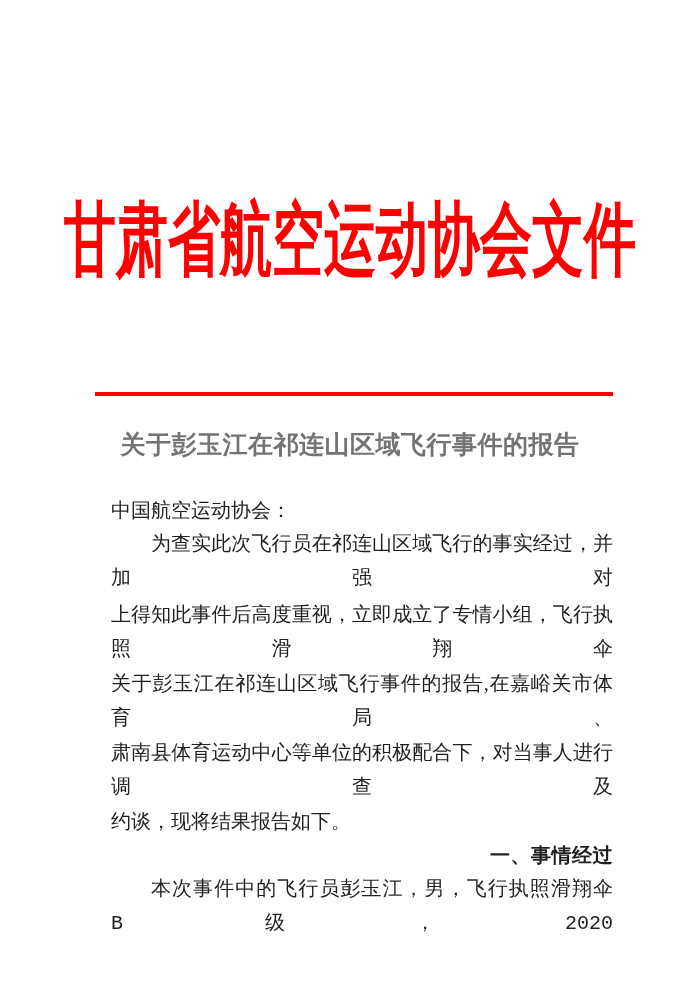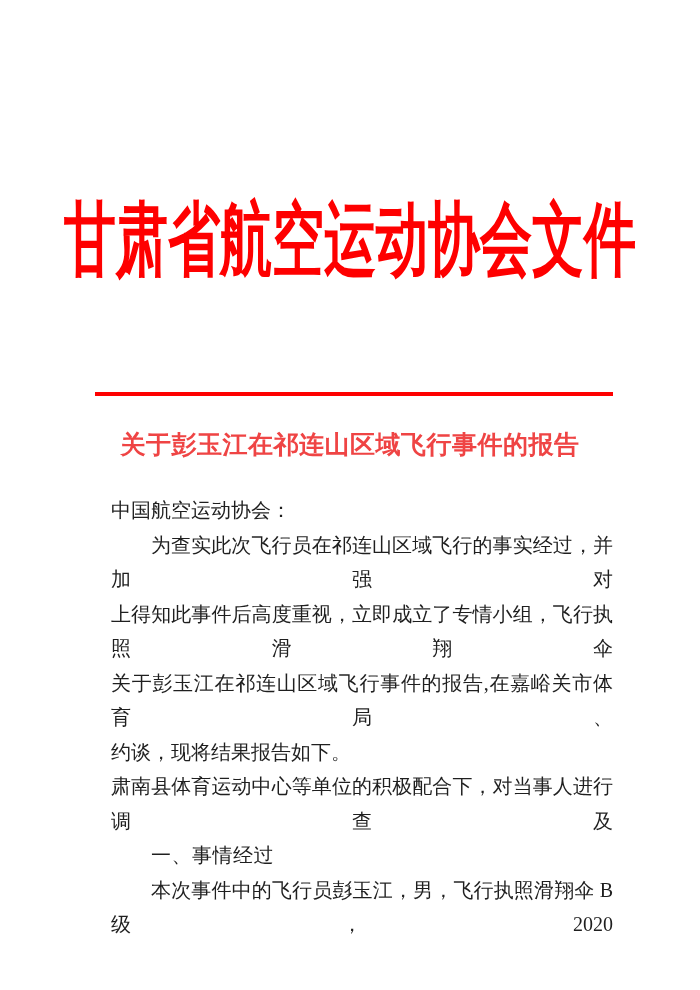--- a/index.html
+++ b/index.html
@@ -50,21 +50,21 @@
   .doc-title {
     position: absolute;
     top: 428px;
     left: 0;
     width: 100%;
     margin: 0;
     text-align: center;
     font-size: 25px;
     font-weight: bold;
     letter-spacing: 0.5px;
-    color: #ef4444;
+    color: #737373;
   }
   
   .body-block {
     position: absolute;
     top: 493px;
     left: 95px;
     width: 518px;
     font-size: 20px;
   }
   .line {
@@ -72,25 +72,27 @@
     white-space: nowrap;
     margin-left: 16px;
   }
   .line.fill {
     white-space: normal;
     text-align: justify;
     text-align-last: justify;
   }
   .line.indent {
     text-indent: 40px;
+    font-family: Liberation Mono, monospace;
   }
   .line.heading {
     font-family: "Liberation Sans", "DejaVu Sans", sans-serif;
-    font-weight: normal;
+    font-weight: bold;
     letter-spacing: 0.5px;
+    text-align: right;
   }
   
   .footer {
     position: absolute;
     top: 882px;
     left: 0;
     width: 100%;
     text-align: center;
     font-size: 15px;
     letter-spacing: 2px;
@@ -109,22 +111,22 @@
   <div class="red-rule"></div>
 
   <h1 class="doc-title">关于彭玉江在祁连山区域飞行事件的报告</h1>
 
   <div class="body-block">
     <div class="line">中国航空运动协会：</div>
 
     <div class="line indent fill">为查实此次飞行员在祁连山区域飞行的事实经过，并加强对</div>
     <div class="line fill">上得知此事件后高度重视，立即成立了专情小组，飞行执照滑翔伞</div>
     <div class="line fill">关于彭玉江在祁连山区域飞行事件的报告,在嘉峪关市体育局、</div>
+    <div class="line fill">肃南县体育运动中心等单位的积极配合下，对当事人进行调查及</div>
     <div class="line">约谈，现将结果报告如下。</div>
-    <div class="line fill">肃南县体育运动中心等单位的积极配合下，对当事人进行调查及</div>
 
     <div class="line indent heading">一、事情经过</div>
 
     <div class="line indent fill">本次事件中的飞行员彭玉江，男，飞行执照滑翔伞 B 级，2020</div>
 
   </div>
 
   <div class="footer">- 1 -</div>
 
 </div>

